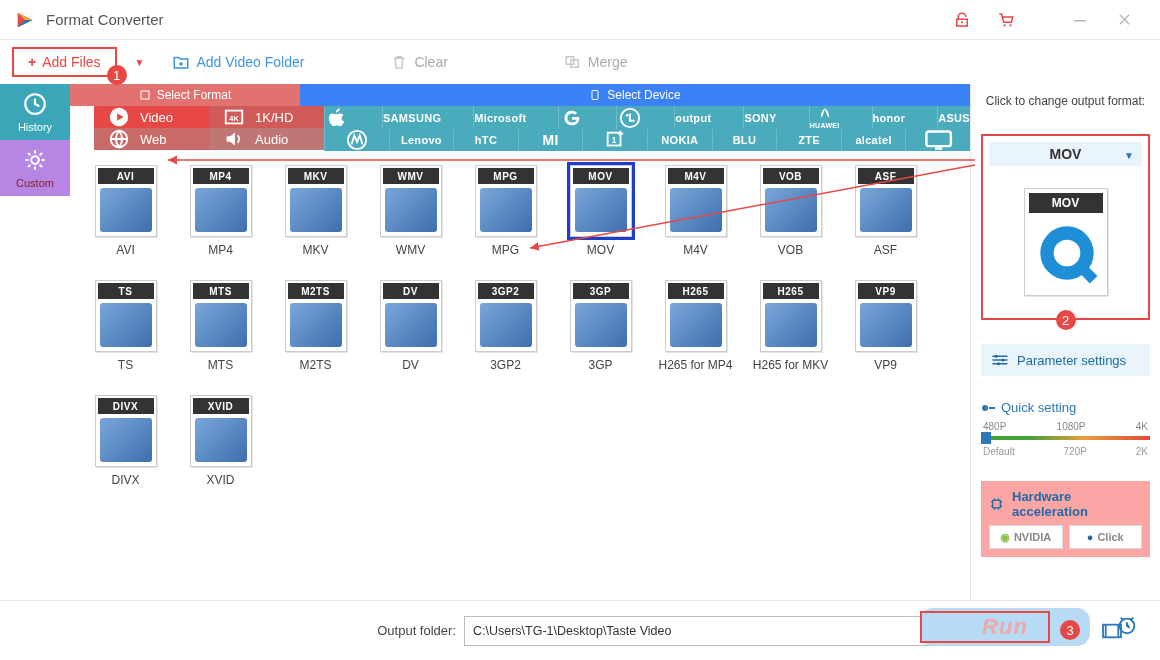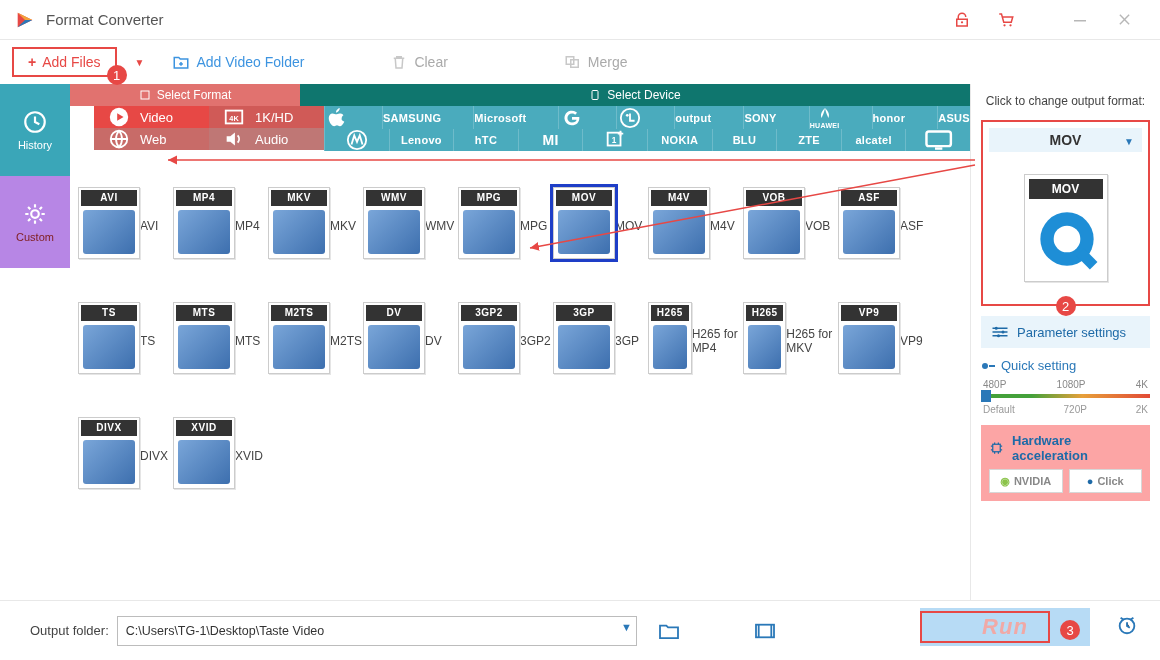--- a/index.html
+++ b/index.html
@@ -12,70 +12,70 @@
 .toolbar { height: 44px; display: flex; align-items: center; padding: 0 12px; gap: 18px; }
 .add-files { border: 2px solid #e74845; height: 30px; padding: 0 14px; display: flex; align-items: center; cursor: pointer; color: #e74845; font-size: 14px; position: relative; }
 .add-files .plus { font-weight: bold; margin-right: 6px; }
 .caret { color: #e74845; font-size: 10px; cursor: pointer; }
 .tool-item { display: flex; align-items: center; gap: 6px; color: #aaa; font-size: 14px; cursor: pointer; padding: 0 10px; }
 .tool-item.enabled { color: #3d94e0; }
 .tool-item svg { width: 18px; height: 18px; }
 .callout { position: absolute; width: 20px; height: 20px; border-radius: 50%; background: #e74845; color: #fff; font-size: 13px; display: flex; align-items: center; justify-content: center; z-index: 20; }
 .content { display: flex; height: calc(660px - 40px - 44px - 60px); }
 .sidebar-left { width: 70px; display: flex; flex-direction: column; }
-.sb-item { height: 92px; display: flex; flex-direction: column; align-items: center; justify-content: center; gap: 4px; cursor: pointer; }
+.sb-item { height: 56px; display: flex; flex-direction: column; align-items: center; justify-content: center; gap: 4px; cursor: pointer; }
 .sb-item.history { background: #3aa6b8; color: #fff; }
 .sb-item.custom { background: #b786e5; color: #7f1d1d; }
 .sb-item .lbl { font-size: 11px; }
 .main { flex: 1; display: flex; flex-direction: column; }
 .fmt-device-head { display: flex; height: 22px; }
 .fmt-head, .dev-head { display: flex; align-items: center; justify-content: center; font-size: 12px; color: #fff; gap: 6px; cursor: pointer; }
 .fmt-head { background: #e1726f; width: 230px; }
-.dev-head { background: #0f766e; flex: 1; }
+.dev-head { background: #3b82f6; flex: 1; }
 .cat-btn { width: 115px; display: flex; align-items: center; gap: 10px; color: #fff; font-size: 13px; padding-left: 14px; cursor: pointer; }
 .cat-btn svg { width: 22px; height: 22px; }
 .cat-btn.video { background: #e74845; }
 .cat-btn.hd    { background: #d05a57; }
 .cat-btn.web   { background: #c86b68; }
 .cat-btn.audio { background: #bf7775; }
 .brand-grid { flex: 1; display: grid; grid-template-columns: repeat(9, 1fr); background: #4aabbd; }
 .brand { border-left: 1px solid rgba(255,255,255,.2); display: flex; align-items: center; justify-content: center; color: #fff; font-size: 11px; cursor: pointer; text-align: center; font-weight: 600; letter-spacing: .3px; }
 .brand svg { max-width: 42px; max-height: 22px; fill: #fff; }
 .formats { flex: 1; overflow: auto; padding: 14px 0 0 8px; display: flex; flex-wrap: wrap; gap: 0; align-content: flex-start; }
-.fmt { width: 95px; height: 115px; display: flex; align-items: center; cursor: pointer; }
+.fmt { width: 95px; height: 115px; display: flex; flex-direction: column; align-items: center; cursor: pointer; }
 .fmt .tile { width: 62px; height: 72px; background: #fff; border: 1px solid #ccc; box-shadow: 1px 1px 0 #e5e5e5; position: relative; }
 .fmt .tile .tag { position: absolute; top: 2px; left: 2px; right: 2px; height: 16px; background: #333; color: #fff; font-size: 10px; font-weight: 700; display: flex; align-items: center; justify-content: center; letter-spacing: .5px; }
 .fmt .tile .art { position: absolute; top: 22px; left: 4px; right: 4px; bottom: 4px; background: linear-gradient(135deg,#7aa6d9,#3d6fae); border-radius: 3px; }
 .fmt.selected .tile { outline: 3px solid #1e3ec7; }
 .fmt .name { margin-top: 6px; font-size: 12px; color: #444; }
-.right { width: 190px; border-left: 1px solid #e8e8e8; padding: 10px 10px 0; display: flex; flex-direction: column; gap: 10px; }
+.right { width: 190px; border-left: 1px solid #e8e8e8; padding: 10px 10px 0; display: flex; flex-direction: column; gap: 24px; }
 .right .hint { font-size: 12px; color: #444; text-align: center; margin-bottom: 2px; }
 .out-box { border: 2px solid #e74845; padding: 6px; text-align: center; position: relative; }
 .out-box .title { background: #e9f4fb; padding: 4px 0; font-size: 14px; font-weight: 600; color: #333; position: relative;}
 .out-box .title .drop { position: absolute; right: 8px; top: 8px; color: #2a78b8; font-size: 10px; }
 .out-box .preview { margin-top: 6px; height: 140px; display: flex; align-items: center; justify-content: center; }
 .out-box .preview .doc { width: 84px; height: 108px; background: #fff; border: 1px solid #ccc; box-shadow: 1px 1px 0 #e5e5e5; position: relative; }
 .out-box .callout-2 { position: absolute; bottom: -12px; left: 50%; transform: translateX(-50%); }
 .panel-btn { background: #e9f4fb; height: 32px; display: flex; align-items: center; padding: 0 10px; gap: 8px; font-size: 13px; color: #1e6aa7; cursor: pointer; }
 .quick { font-size: 12px; color: #444; }
 .quick .label { display: flex; align-items: center; gap: 6px; color: #2a78b8; font-size: 13px; margin-bottom: 6px;}
 .quick .marks { display: flex; justify-content: space-between; font-size: 10px; color: #888; padding: 0 2px;}
 .quick .slider { height: 4px; background: linear-gradient(90deg,#44a13a 0%, #44a13a 30%, #e7a03a 60%, #e24a36 100%); margin: 4px 0 6px; position: relative; }
 .quick .thumb { position: absolute; top: -4px; width: 10px; height: 12px; background: #2a78b8; }
 .quick .marks.bottom { color: #999;}
 .hw-panel { background: #fca5a5; padding: 8px; font-weight: bold; }
 .hw-panel .row1 { display: flex; align-items: center; gap: 8px; font-size: 13px; color: #1e6aa7; margin-bottom: 6px; cursor: pointer;}
 .hw-chips { display: flex; gap: 6px; }
 .chip { flex: 1; border: 1px solid #d7d7d7; background: #fff; height: 24px; font-size: 11px; color: #888; display: flex; align-items: center; justify-content: center; gap: 4px; cursor: pointer; }
-.bottombar { position: absolute; left: 0; right: 0; bottom: 0; height: 60px; border-top: 1px solid #e8e8e8; display: flex; align-items: center; padding: 0 30px; }
+.bottombar { position: absolute; left: 0; right: 0; bottom: 0; height: 60px; border-top: 1px solid #e8e8e8; display: flex; align-items: center; padding: 0 30px; justify-content: flex-end; }
 .of-label { font-size: 13px; color: #444; margin-right: 8px; }
 .of-path { flex: 1; max-width: 520px; height: 30px; border: 1px solid #bcbcbc; display: flex; align-items: center; padding: 0 8px; font-size: 12.5px; color: #333; position: relative; }
 .of-path .dd { position: absolute; right: 4px; top: 4px; color: #2a78b8; font-size: 11px; }
 .icon-btn { width: 36px; height: 26px; display: flex; align-items: center; justify-content: center; color: #2a78b8; cursor: pointer; margin-left: 14px; }
-.run { position: absolute; right: 70px; bottom: 14px; width: 170px; height: 38px; background: #b7dbf5; display: flex; align-items: center; justify-content: center; font-size: 22px; font-style: italic; font-weight: 700; letter-spacing: 1px; color: #f0a9a6; cursor: pointer; }
+.run { position: absolute; right: 70px; bottom: 14px; width: 170px; height: 38px; background: #b7dbf5; display: flex; align-items: center; justify-content: center; font-size: 22px; font-style: italic; font-weight: 700; letter-spacing: 1px; color: #f0a9a6; cursor: pointer; border-radius: 13px; }
 .run-box { position: absolute; border: 2px solid #e74845; width: 130px; height: 32px; right: 110px; bottom: 17px; pointer-events: none;}
 .alarm { position: absolute; right: 22px; bottom: 20px; color: #2a78b8; cursor: pointer; }
 svg.arrow { position: absolute; pointer-events: none; z-index: 15; }
 .dev-col { display: flex; flex-direction: column; flex: 1;}
 .cats-wrap { display: flex; padding-left: 24px;}
 </style>
 </head>
 <body>
 
 <div class="titlebar">

